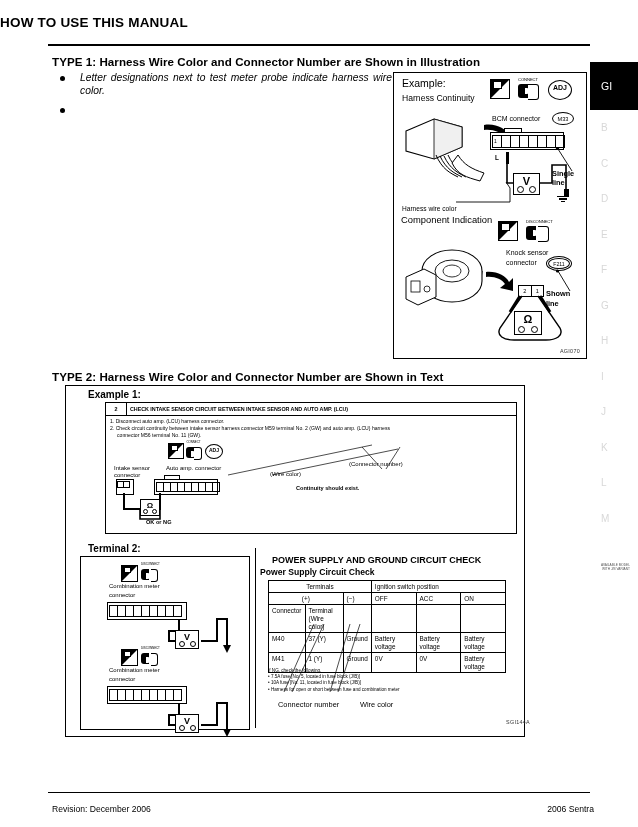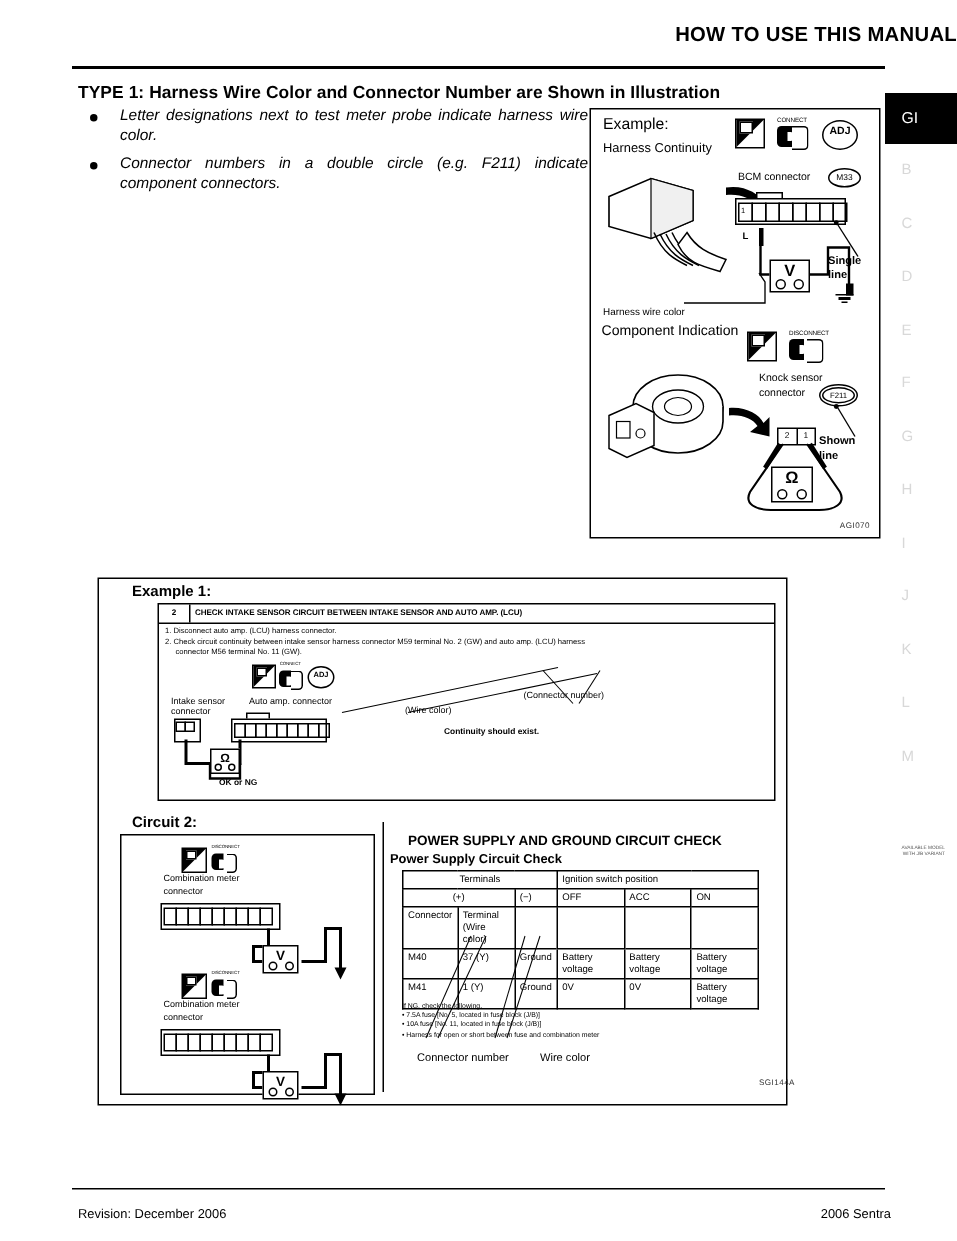--- a/index.html
+++ b/index.html
@@ -1,20 +1,20 @@
 <!DOCTYPE html>
 <html><head>
 <meta charset="utf-8">
 <style>
   html,body{margin:0;padding:0;background:#fff;}
   body{width:638px;height:827px;position:relative;font-family:"Liberation Sans",sans-serif;color:#000;overflow:hidden;}
   .page{position:absolute;inset:0;}
 
   
-  .doc-title{position:absolute;top:15px;left:0;width:638px;text-align:right;font-size:13.5px;font-weight:bold;letter-spacing:.2px;}
+  .doc-title{position:absolute;top:15px;left:0;width:638px;text-align:left;font-size:13.5px;font-weight:bold;letter-spacing:.2px;}
   .rule-top{position:absolute;left:48px;top:44px;width:542px;height:2px;background:#000;}
 
   
   .sec-head{position:absolute;font-size:11.6px;font-weight:bold;letter-spacing:.05px;white-space:nowrap;}
   #type1-head{left:52px;top:55px;}
   #type2-head{left:52px;top:370px;}
 
   
   .bullets{position:absolute;left:52px;top:72px;width:340px;font-style:italic;}
   .bullet{position:relative;padding-left:28px;margin-bottom:7px;font-size:10.3px;line-height:12.6px;text-align:justify;}
@@ -82,42 +82,42 @@
 
   table.ptab{position:absolute;left:268px;top:580px;width:238px;border-collapse:collapse;font-size:6.4px;}
   table.ptab td,table.ptab th{border:.8px solid #000;padding:1.5px 3px;font-weight:normal;text-align:left;vertical-align:top;line-height:8px;}
   table.ptab .thick-top td{border-top:1.4px solid #000;}
   .notes{position:absolute;left:268px;top:668px;font-size:4.6px;line-height:6.2px;}
   .cal{position:absolute;font-size:7.4px;white-space:nowrap;}
 
   
   .tabs{position:absolute;right:0;top:62px;width:48px;}
   .tab{height:35.5px;display:flex;align-items:center;padding-left:11px;font-size:10px;color:#d8d8d8;}
-  .tab.active{background:#000;color:#fff;font-size:10.5px;height:34px;}
+  .tab.active{background:#000;color:#fff;font-size:10.5px;height:48px;}
 
   
   .foot-rule{position:absolute;left:48px;top:792px;width:542px;height:1px;background:#000;}
   .foot{position:absolute;top:804px;font-size:8.6px;}
   #foot-rev{left:52px;}
   #foot-pg{left:0;width:638px;text-align:center;font-size:11px;font-weight:bold;}
   #foot-veh{right:44px;}
 </style>
 </head>
 <body>
 
 <div class="page">
 
   <div class="doc-title">HOW TO USE THIS MANUAL</div>
   <div class="rule-top"></div>
 
   <div class="sec-head" id="type1-head">TYPE 1: Harness Wire Color and Connector Number are Shown in Illustration</div>
 
   <div class="bullets">
     <div class="bullet"><span class="dot"></span><span>Letter designations next to test meter probe indicate harness wire color.</span></div>
-    <div class="bullet"><span class="dot"></span><span>Connector numbers in a double circle (e.g. F211) indicate component connectors.</span></div>
+    <div class="bullet"><span class="dot"></span></div>
   </div>
 
   <div class="illus" id="type1-illus">
 
     <div class="ill-txt ill-big" style="left:8px;top:6px;">Example:</div>
     <div class="ill-txt ill-mid" style="left:8px;top:21px;">Harness Continuity</div>
 
     <div class="icon-hs" style="left:96px;top:6px;">
       <div class="diag"></div>
       <div class="tl"></div>
@@ -254,20 +254,21 @@
       <div class="sym">Ω</div>
       <div class="term">
           <i></i>
           <i></i>
         </div>
     </div>
 
     <div class="fig-id" style="right:6px;bottom:4px;">AGI070</div>
   </div>
 
+  <div class="sec-head" id="type2-head">TYPE 2: Harness Wire Color and Connector Number are Shown in Text</div>
   <div id="type2-box"></div>
 
   <div class="ex-label" id="ex1-label">Example 1:</div>
 
   <div id="ex1-box">
     <div class="step-head">
       <div class="num">2</div>
       <div class="ttl">CHECK INTAKE SENSOR CIRCUIT BETWEEN INTAKE SENSOR AND AUTO AMP. (LCU)</div>
     </div>
     <div class="step-body">
@@ -331,21 +332,21 @@
     <div class="meterbox" style="left:34px;top:96px;width:18px;height:15px;">
       <div class="sym" style="font-size:8px;">Ω</div>
       <div class="term">
           <i style="width:3px;height:3px;"></i>
           <i style="width:3px;height:3px;"></i>
         </div>
     </div>
     <div class="lbl-b" style="left:40px;top:116px;">OK or NG</div>
   </div>
 
-  <div class="ex-label" id="ex2-label">Circuit 2:</div>
+  <div class="ex-label" id="ex2-label">Terminal 2:</div>
 
   <div id="ex2-left">
 
     <div class="icon-hs" style="left:40px;top:8px;width:15px;height:15px;">
       <div class="diag" style="border-left-width:19px;border-bottom-width:19px;"></div>
       <div class="tl" style="width:5px;height:4px;"></div>
       <div class="lbl" style="font-size:4.4px;">H.S.</div>
     </div>
     <div class="icon-conn" style="left:60px;top:10px;width:16px;height:13px;">
       <div class="cap" style="font-size:3px;">DISCONNECT</div>

